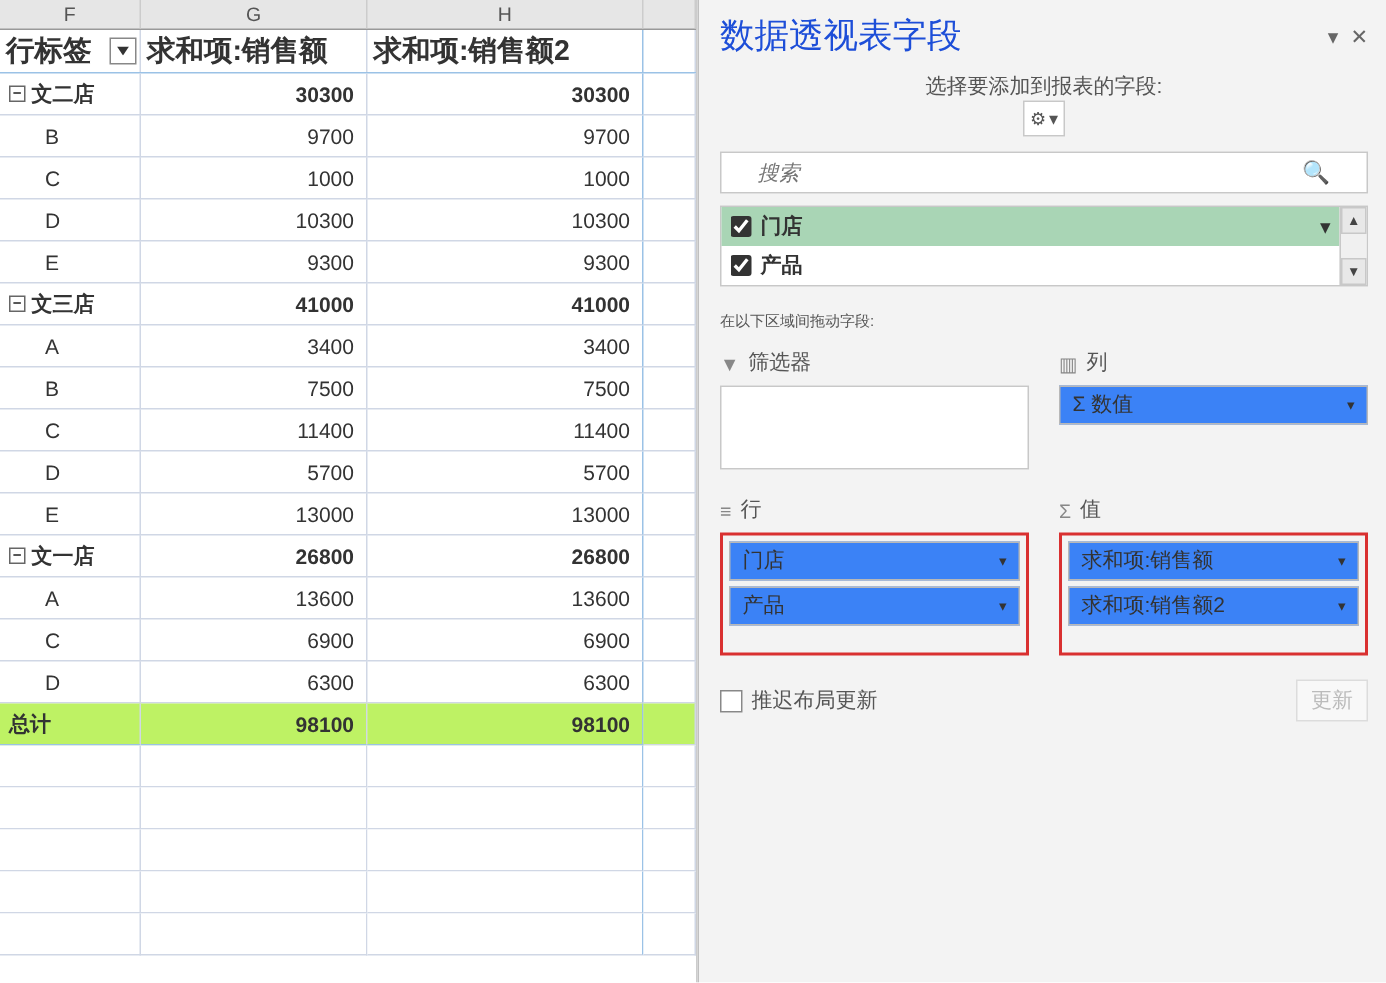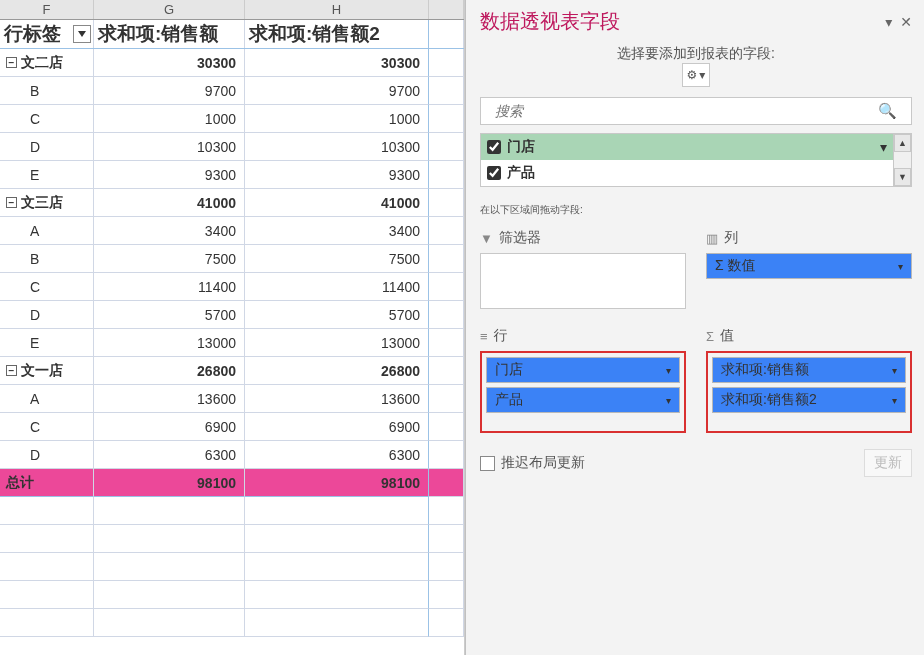--- a/index.html
+++ b/index.html
@@ -20,34 +20,34 @@
 .filter-btn { width: 18px; height: 18px; border: 1px solid #888; background: #fff; display: flex; align-items: center; justify-content: center; }
 .row { display: flex; height: 28px; }
 .row > div { border-right: 1px solid #d0d7e5; border-bottom: 1px solid #d0d7e5; display: flex; align-items: center; }
 .cell-F { width: 94px; padding-left: 6px; }
 .cell-G { width: 151px; justify-content: flex-end; padding-right: 8px; }
 .cell-H { width: 184px; justify-content: flex-end; padding-right: 8px; border-right: 1px solid #9bc2e6 !important; }
 .cell-I { width: 35px; }
 .group-row .cell-F, .group-row .cell-G, .group-row .cell-H { font-weight: bold; }
 .indent { padding-left: 30px !important; }
 .collapse-icon { width: 11px; height: 11px; border: 1px solid #666; display: inline-flex; align-items: center; justify-content: center; font-size: 10px; line-height: 1; margin-right: 4px; color: #333; background: #fff; }
-.grand-row > div { background: #ec4899; font-weight: bold; }
+.grand-row > div { background: #bef264; font-weight: bold; }
 .grand-row .cell-H { border-right: 1px solid #9bc2e6 !important; }
 .empty-row > div { background: #fff; }
 .last-data .cell-F, .last-data .cell-G, .last-data .cell-H { border-bottom: 1px solid #9bc2e6; }
 
 
 .panel { flex: 1; background: #f3f3f3; border-left: 1px solid #c0c0c0; display: flex; flex-direction: column; padding: 8px 12px 10px 14px; }
 .panel-title-row { display: flex; align-items: center; justify-content: space-between; margin-bottom: 10px; }
-.panel-title { color: #be185d; font-size: 20px; font-weight: normal; }
+.panel-title { color: #1d4ed8; font-size: 23px; font-weight: normal; }
 .panel-ctrls { display: flex; gap: 8px; align-items: center; color: #666; }
 .panel-ctrls span { cursor: pointer; font-size: 14px; }
 .subtext { color: #555; font-size: 14px; margin-bottom: 10px; display: flex; justify-content: space-between; align-items: center; flex-direction: column; }
 .gear-btn { width: 28px; height: 24px; border: 1px solid #c8c8c8; background: #fff; display: flex; align-items: center; justify-content: center; gap: 2px; font-size: 12px; color: #555; }
-.search-box { display: flex; align-items: center; border: 1px solid #c8c8c8; background: #fff; height: 28px; padding: 0 14px; margin-bottom: 8px; justify-content: space-between; }
+.search-box { display: flex; align-items: center; border: 1px solid #c8c8c8; background: #fff; height: 28px; padding: 0 24px; margin-bottom: 8px; justify-content: space-between; }
 .search-box input { flex: 1; border: none; outline: none; font-style: italic; color: #888; font-size: 14px; background: transparent; }
 .search-icon { color: #2a6fb5; font-size: 15px; }
 .field-list { border: 1px solid #c8c8c8; background: #fff; display: flex; margin-bottom: 16px; }
 .field-list-inner { flex: 1; }
 .field-item { display: flex; align-items: center; height: 26px; padding: 0 6px; gap: 6px; font-size: 14px; }
 .field-item.selected { background: #a9d5b5; justify-content: space-between; }
 .field-item input[type=checkbox] { width: 14px; height: 14px; accent-color: #333; }
 .field-item .left { display: flex; align-items: center; gap: 6px; }
 .field-item .fname { font-weight: bold; }
 .scroll-col { width: 18px; border-left: 1px solid #c8c8c8; display: flex; flex-direction: column; justify-content: space-between; background: #f0f0f0; }

